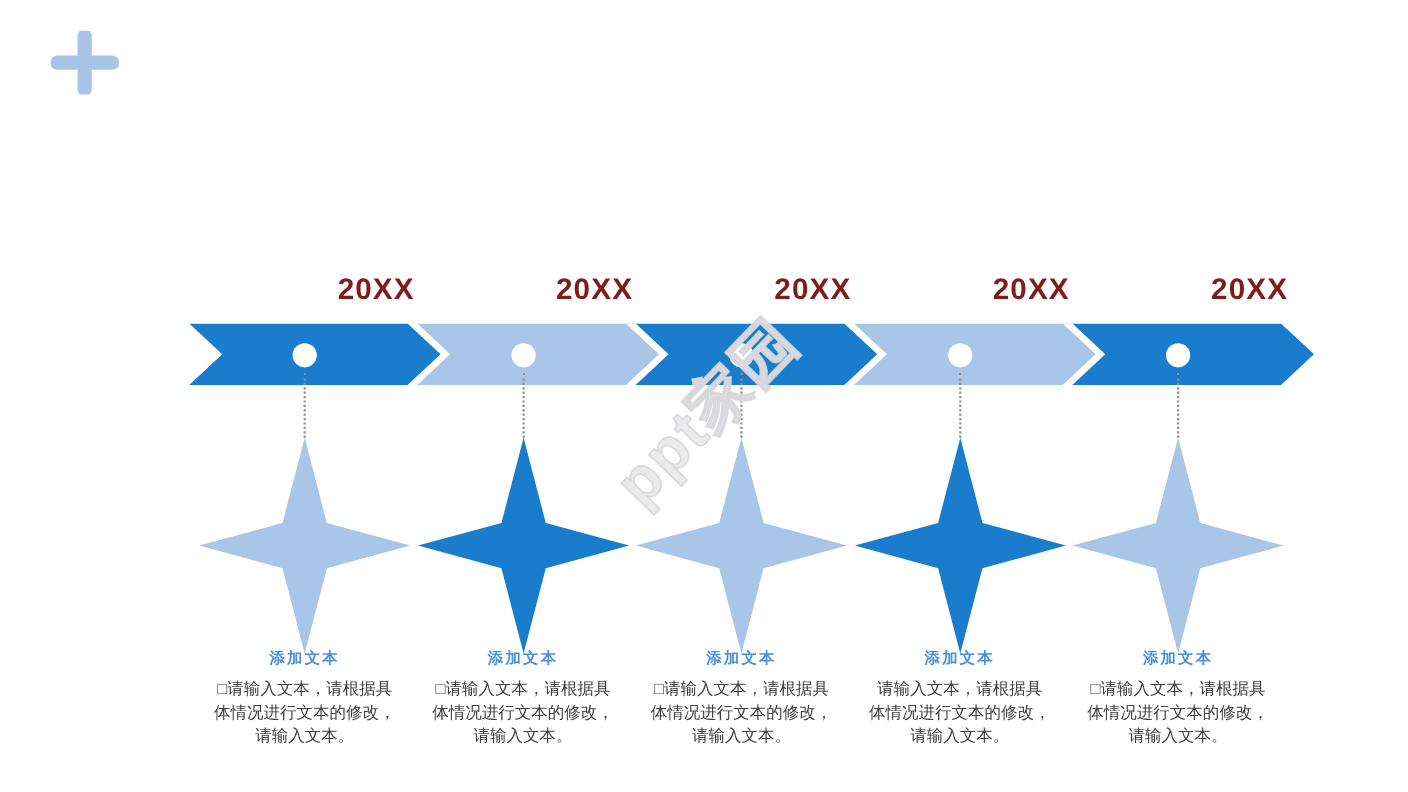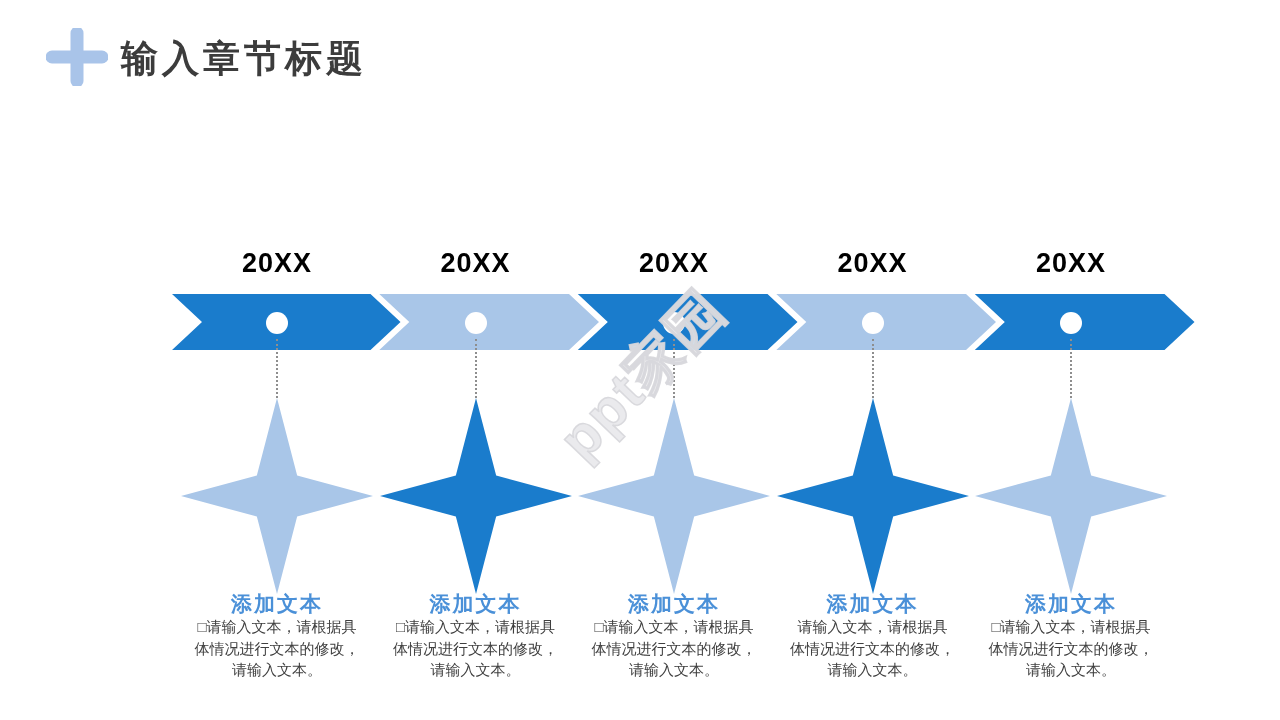--- a/index.html
+++ b/index.html
@@ -22,52 +22,51 @@
     color:rgba(232,232,235,0.9);
     -webkit-text-stroke:1.5px rgba(214,214,218,0.9);
     z-index:6;pointer-events:none;white-space:nowrap;
   }
   
   .band{position:absolute;left:172px;top:294px;z-index:2;}
   .band polygon{stroke:#ffffff;stroke-width:12;stroke-linejoin:miter;paint-order:stroke;}
   
   .col{position:absolute;top:248px;width:200px;height:460px;z-index:3;}
   .year{
-    position:absolute;top:0;left:0;width:100%;text-align:center;
-    font-size:27px;font-weight:bold;color:#000000;letter-spacing:1px;
+    position:absolute;top:0;left:0;width:100%;text-align:right;
+    font-size:27px;font-weight:bold;color:#7f1d1d;letter-spacing:1px;
   }
   .dot{
     position:absolute;top:64px;left:calc(50% - 11px);width:22px;height:22px;
     border-radius:50%;background:#ffffff;z-index:4;
   }
   .dash{
     position:absolute;top:91px;left:calc(50% - 1px);width:0;height:59px;
     border-left:2px dotted #8e8e8e;z-index:1;
   }
   .star{position:absolute;top:150px;left:calc(50% - 96px);width:192px;height:196px;}
   .item-heading{
     position:absolute;top:342px;left:0;width:100%;text-align:center;
-    font-size:21px;font-weight:bold;color:#4a90d8;letter-spacing:2px;
+    font-size:14px;font-weight:bold;color:#4a90d8;letter-spacing:2px;
   }
   .item-body{
     position:absolute;top:368px;left:calc(50% - 92px);width:184px;
     text-align:center;font-size:15px;font-weight:normal;line-height:21.5px;
     color:#3f3f3f;white-space:pre-line;
   }
 </style>
 </head>
 <body>
 
 <div class="slide">
 
   <svg class="plus-icon" viewBox="0 0 62 58">
     <line x1="6" y1="29" x2="56" y2="29" stroke-width="13" stroke-linecap="round" stroke="#a9c4e9"></line>
     <line x1="31" y1="5" x2="31" y2="53" stroke-width="13" stroke-linecap="round" stroke="#a9c4e9"></line>
   </svg>
-  <h1 class="page-title">输入章节标题</h1>
 
   <div class="watermark">ppt家园</div>
 
   <svg class="band" width="1040" height="56" viewBox="0 0 1040 56">
     <polygon points="794,0 992.5,0 1022.5,28 992.5,56 794,56 824,28" fill="#1a7ccc"></polygon>
     <polygon points="595.5,0 794,0 824,28 794,56 595.5,56 625.5,28" fill="#a9c6e8"></polygon>
     <polygon points="397,0 595.5,0 625.5,28 595.5,56 397,56 427,28" fill="#1a7ccc"></polygon>
     <polygon points="198.5,0 397,0 427,28 397,56 198.5,56 228.5,28" fill="#a9c6e8"></polygon>
     <polygon points="0,0 198.5,0 228.5,28 198.5,56 0,56 30,28" fill="#1a7ccc"></polygon>
   </svg>

